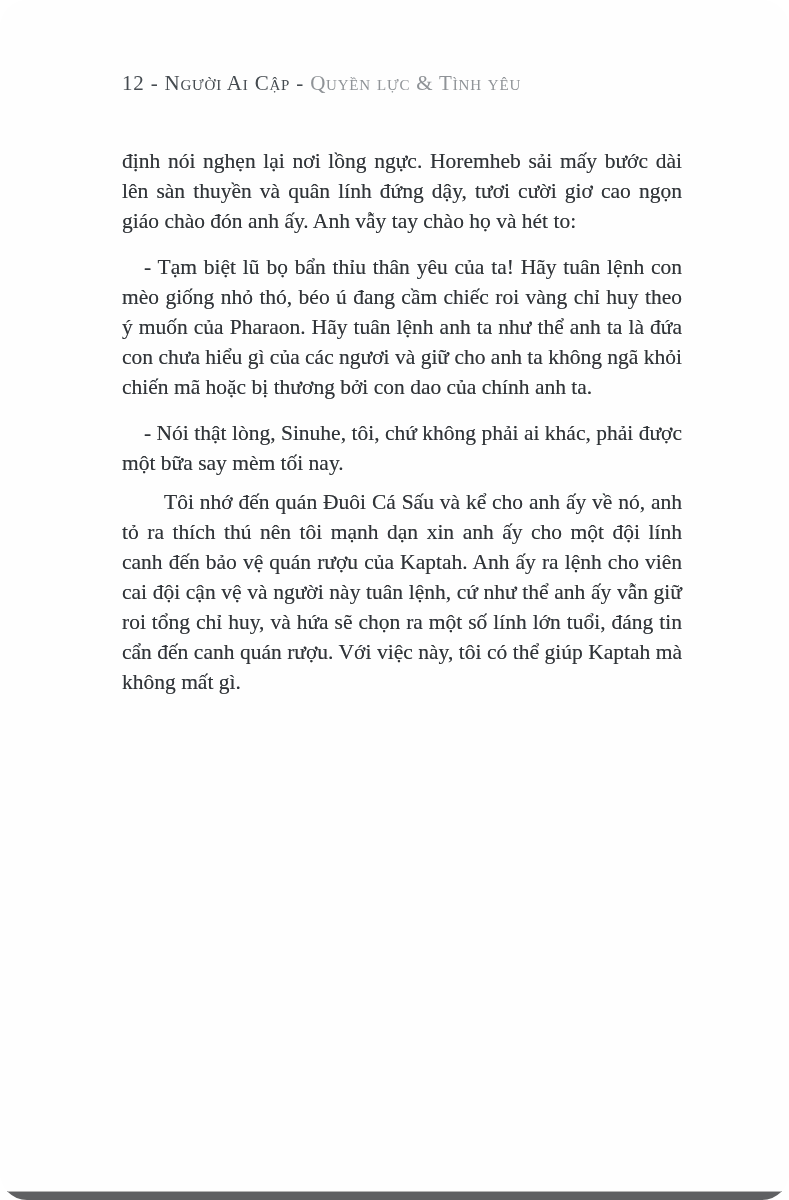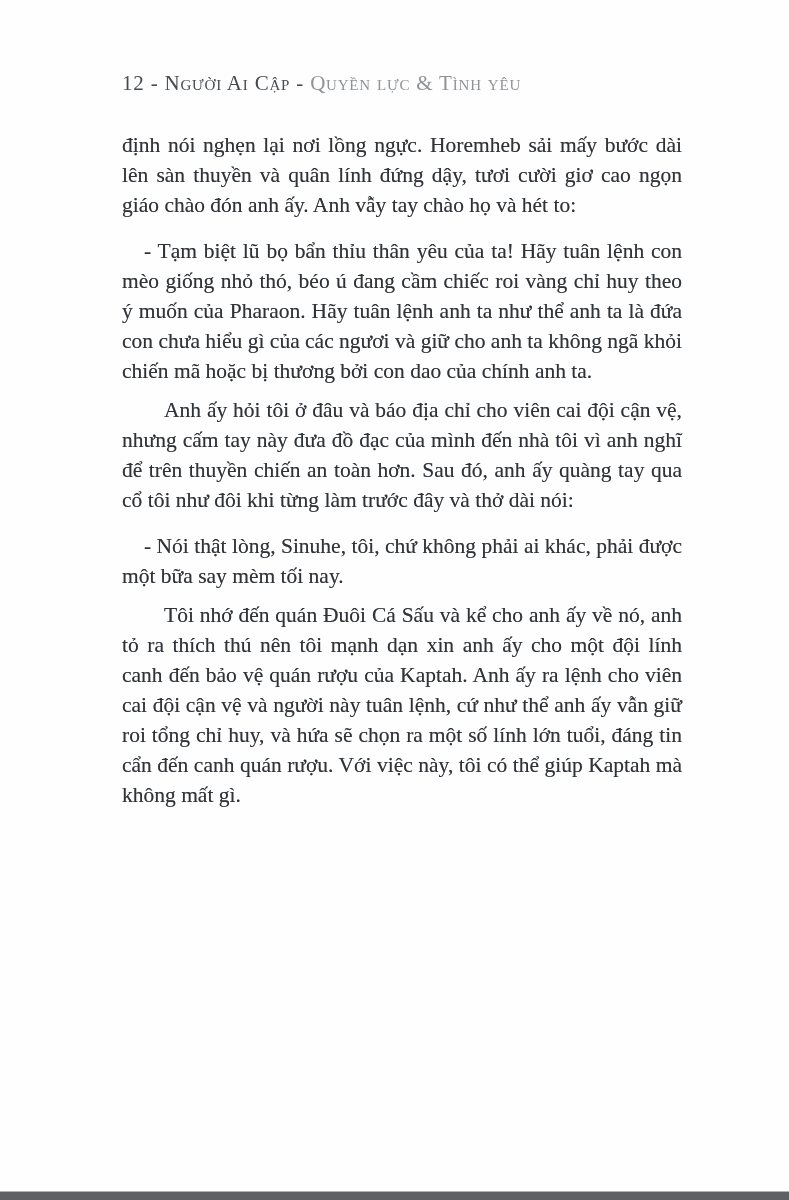--- a/index.html
+++ b/index.html
@@ -7,20 +7,21 @@
     padding: 0;
     background: #ffffff;
   }
   .page {
     position: relative;
     width: 789px;
     height: 1200px;
     background: #fefefe;
     overflow: hidden;
     font-family: "Liberation Serif", serif;
+    border-radius: 27px;
   }
   .running-head {
     position: absolute;
     left: 122px;
     top: 70px;
     width: 600px;
     font-size: 21px;
     line-height: 26px;
     font-variant: small-caps;
     letter-spacing: 0.8px;
@@ -28,21 +29,21 @@
   }
   .head-section {
     color: #454b50;
   }
   .head-title {
     color: #8f9397;
   }
   .body-text {
     position: absolute;
     left: 122px;
-    top: 130px;
+    top: 146px;
     width: 560px;
     text-align: justify;
     color: #303438;
     font-size: 21.5px;
     line-height: 30px;
     text-shadow: 0 0 0.6px rgba(40,44,48,0.5);
   }
   .para {
     margin: 0 0 9px 0;
     text-indent: 42px;
@@ -70,20 +71,19 @@
 <div class="page">
 
   <div class="running-head">
     <span class="head-section">12 - Người Ai Cập - </span><span class="head-title">Quyền lực &amp; Tình yêu</span>
   </div>
 
   <div class="body-text">
 
   <p class="para continuation">định nói nghẹn lại nơi lồng ngực. Horemheb sải mấy bước dài lên sàn thuyền và quân lính đứng dậy, tươi cười giơ cao ngọn giáo chào đón anh ấy. Anh vẫy tay chào họ và hét to:</p>
       <p class="para dialogue">- Tạm biệt lũ bọ bẩn thỉu thân yêu của ta! Hãy tuân lệnh con mèo giống nhỏ thó, béo ú đang cầm chiếc roi vàng chỉ huy theo ý muốn của Pharaon. Hãy tuân lệnh anh ta như thể anh ta là đứa con chưa hiểu gì của các ngươi và giữ cho anh ta không ngã khỏi chiến mã hoặc bị thương bởi con dao của chính anh ta.</p>
-      <p class="para normal">Anh ấy hỏi tôi ở đâu và báo địa chỉ cho viên cai đội cận vệ, nhưng cấm tay này đưa đồ đạc của mình đến nhà tôi vì anh nghĩ để trên thuyền chiến an toàn hơn. Sau đó, anh ấy quàng tay qua cổ tôi như đôi khi từng làm trước đây và thở dài nói:</p>
       <p class="para dialogue">- Nói thật lòng, Sinuhe, tôi, chứ không phải ai khác, phải được một bữa say mèm tối nay.</p>
       <p class="para normal">Tôi nhớ đến quán Đuôi Cá Sấu và kể cho anh ấy về nó, anh tỏ ra thích thú nên tôi mạnh dạn xin anh ấy cho một đội lính canh đến bảo vệ quán rượu của Kaptah. Anh ấy ra lệnh cho viên cai đội cận vệ và người này tuân lệnh, cứ như thể anh ấy vẫn giữ roi tổng chỉ huy, và hứa sẽ chọn ra một số lính lớn tuổi, đáng tin cẩn đến canh quán rượu. Với việc này, tôi có thể giúp Kaptah mà không mất gì.</p>
     </div>
 
   <div class="edge-bar"></div>
 
 </div>
 
 </body></html>

